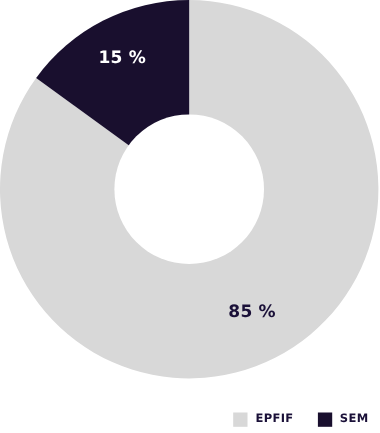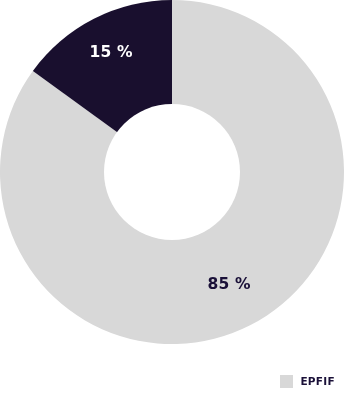--- a/index.html
+++ b/index.html
@@ -99,15 +99,19 @@
 
       <text id="label-sem" class="slice-label" x="111.16527303490071" y="52.60512575875872" text-anchor="middle" dominant-baseline="middle" fill="#ffffff">15 %</text>
     </svg>
   </div>
 
   <div class="legend">
     <div class="legend-item">
       <span class="legend-swatch" id="swatch-0" style="background: rgb(216, 216, 216);"></span>
       <span class="legend-label">EPFIF</span>
     </div>
+    <div class="legend-item">
+      <span class="legend-swatch" id="swatch-1" style="background: rgb(25, 15, 46);"></span>
+      <span class="legend-label">SEM</span>
+    </div>
   </div>
 
 </div>
 
 </body></html>

